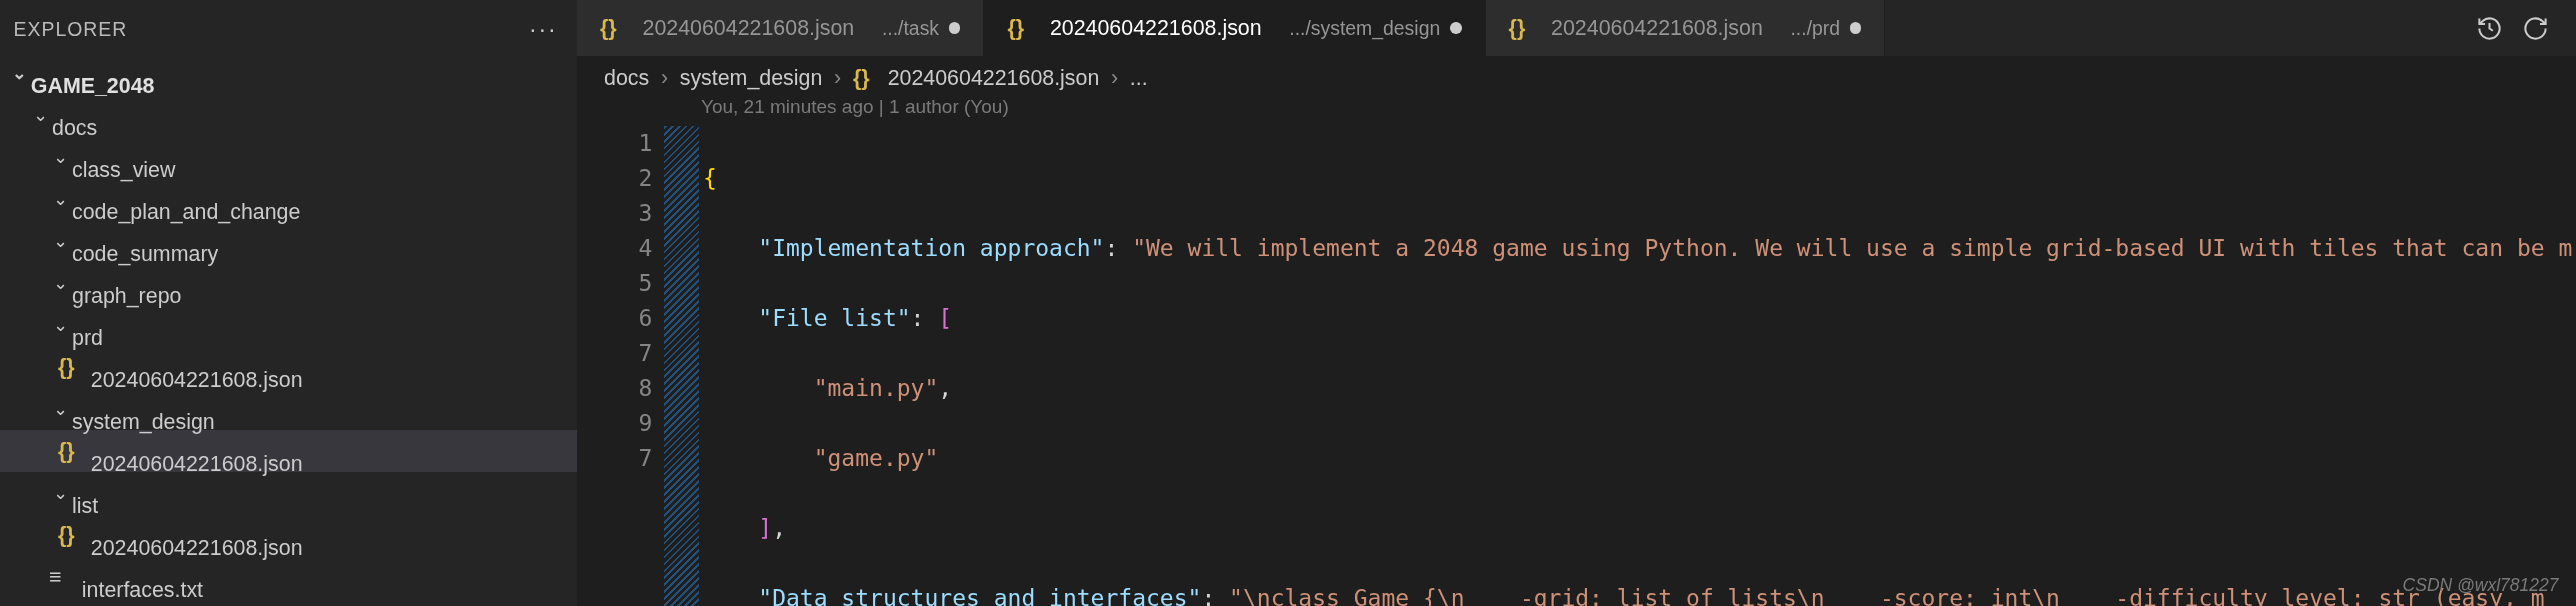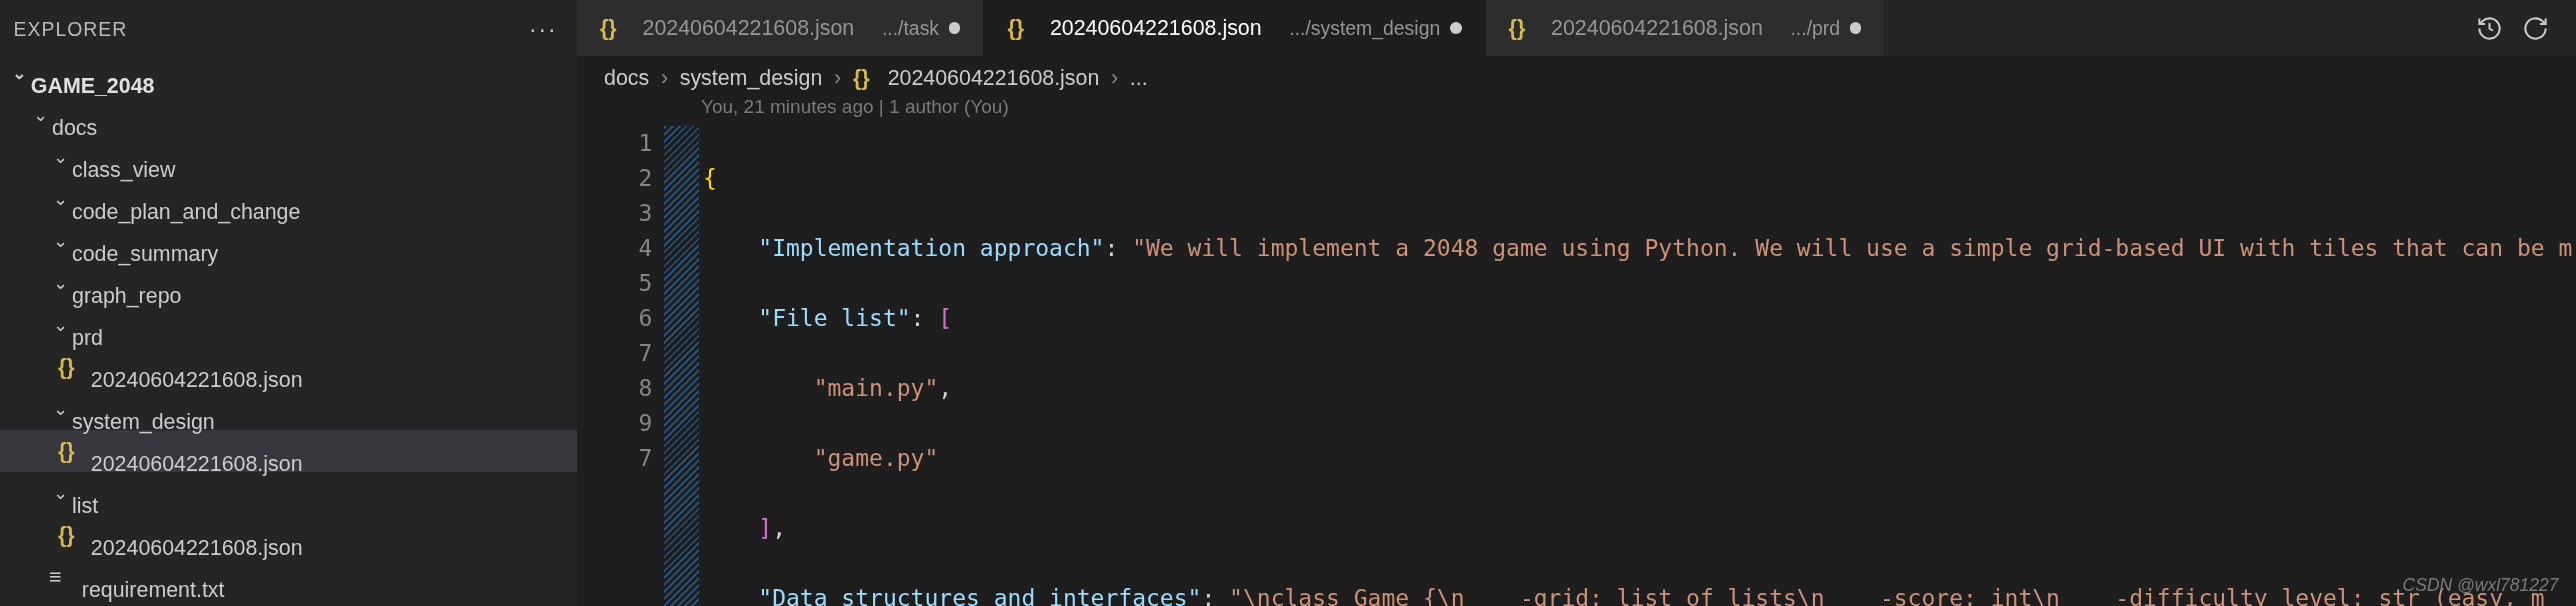--- a/index.html
+++ b/index.html
@@ -205,21 +205,21 @@
       <div class="tree-item d2">
         <span class="chevron">⌄</span>
         <span class="tree-label">list</span>
       </div>
       <div class="tree-item d3">
         <span class="json-icon">{}</span>
         <span class="tree-label">20240604221608.json</span>
       </div>
       <div class="tree-item d2">
         <span class="txt-icon">≡</span>
-        <span class="tree-label">requirement.txt</span>
+        <span class="tree-label">interfaces.txt</span>
       </div>
     </div>
   </aside>
 
   <section class="main">
 
     <div class="tabs">
       <div class="tab inactive">
         <span class="json-icon">{}</span>
         <span class="tab-filename">20240604221608.json</span>

